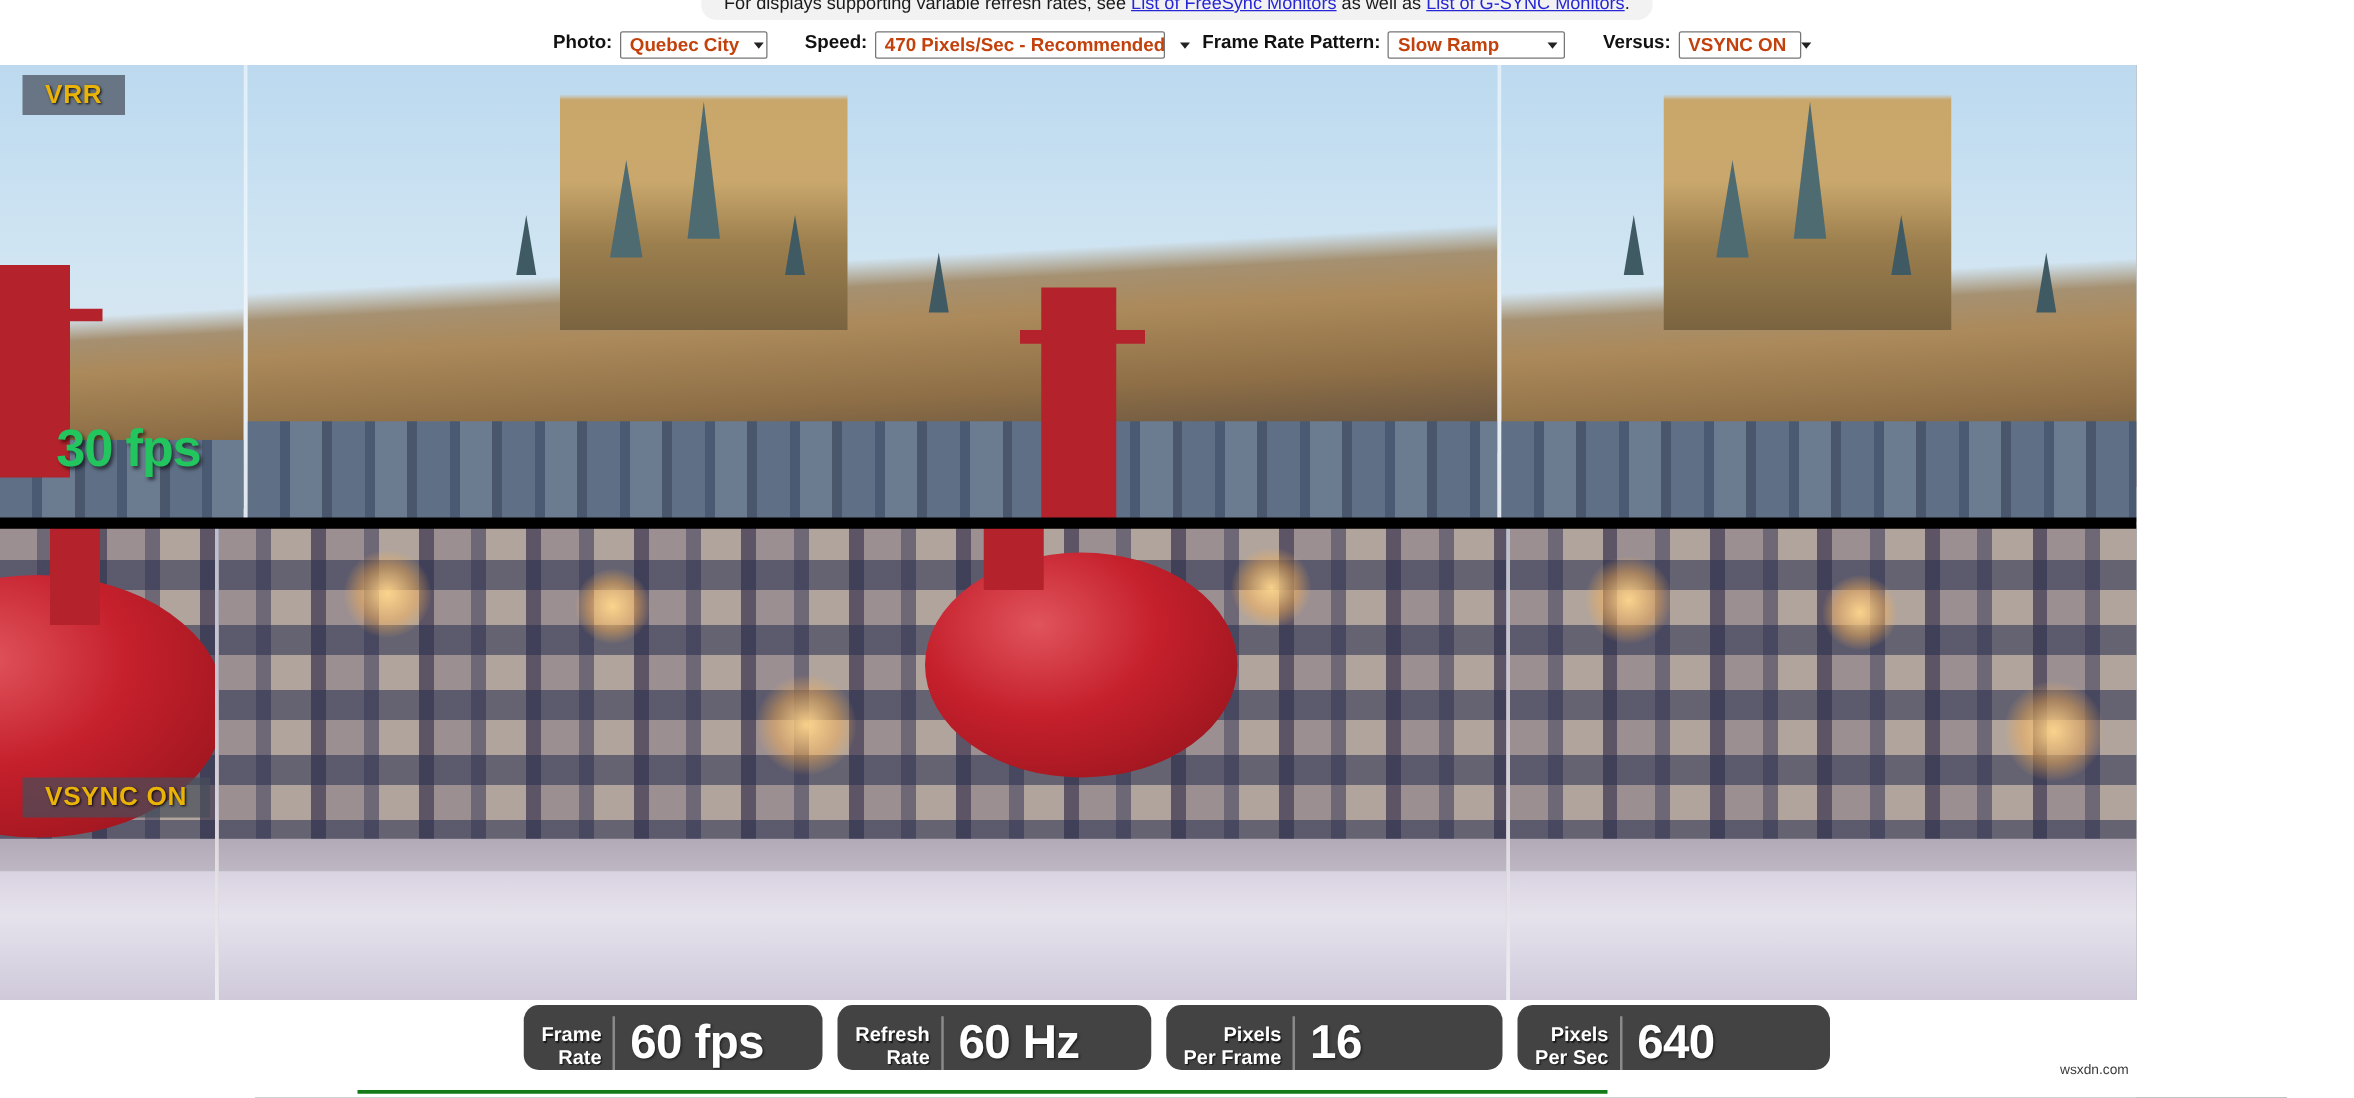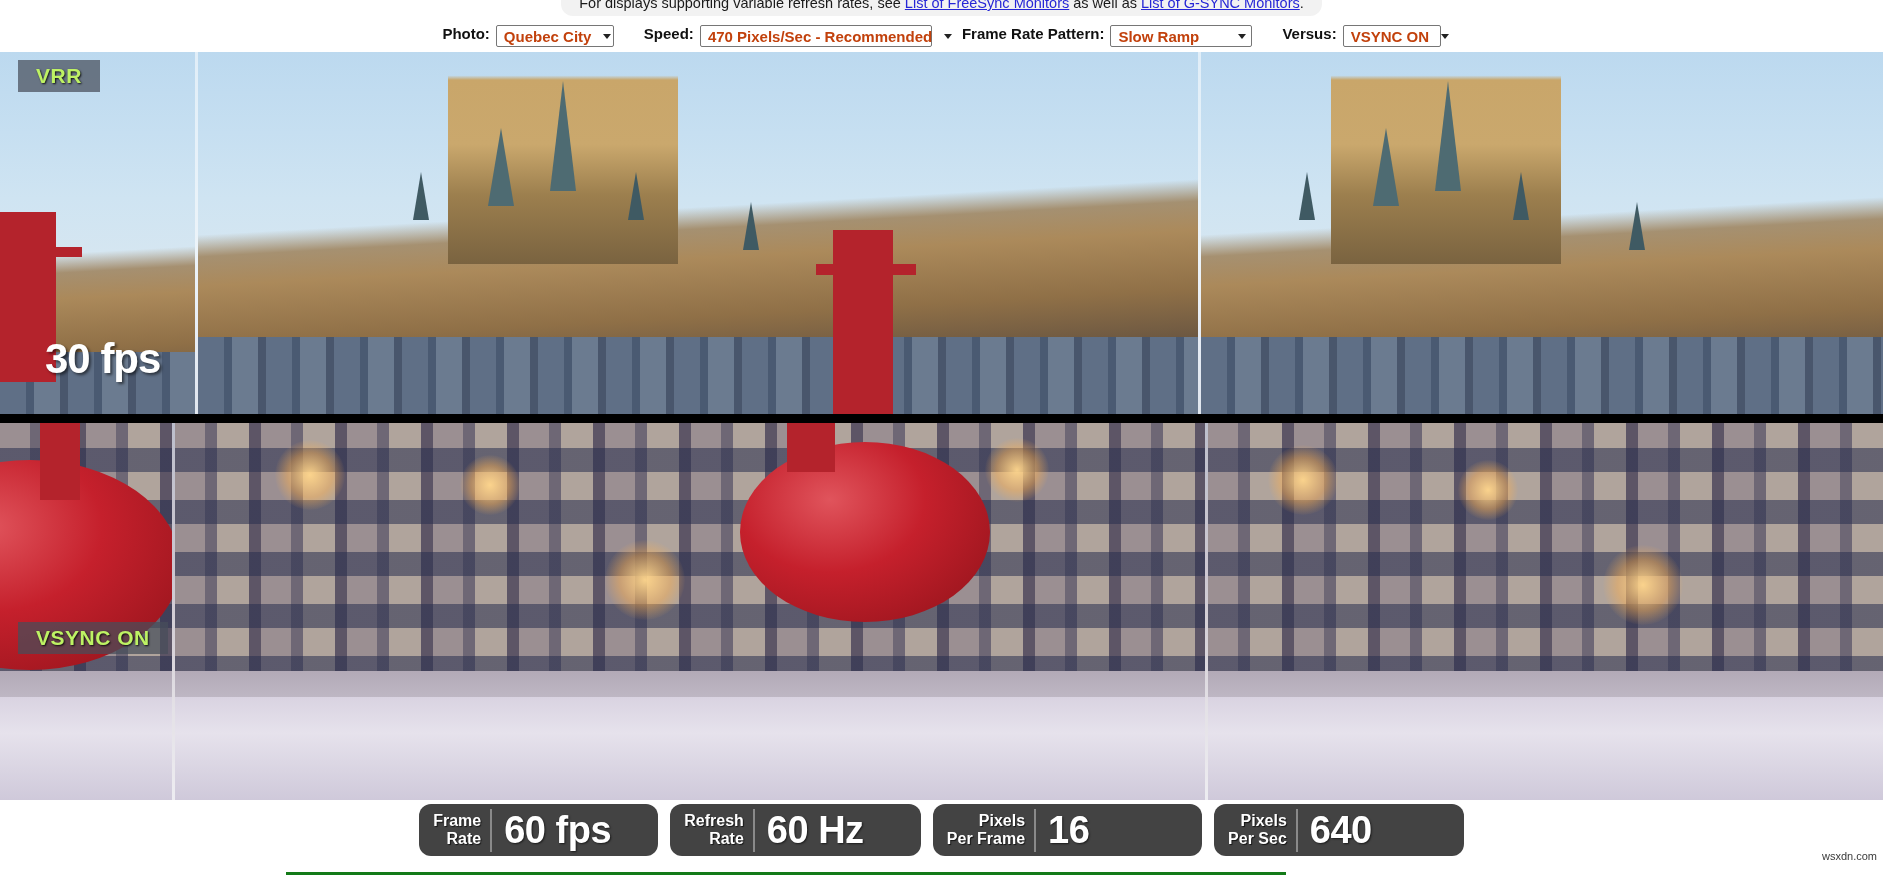--- a/index.html
+++ b/index.html
@@ -3,21 +3,21 @@
 <meta charset="utf-8">
 <style>
   html, body {
     margin: 0;
     padding: 0;
     background: #ffffff;
     font-family: "Liberation Sans", sans-serif;
   }
   #root {
     position: relative;
-    width: 1883px;
+    width: 1709px;
     height: 878px;
     overflow: hidden;
     background: #ffffff;
   }
 
   
   .notice-wrap {
     position: absolute;
     left: 0; top: 0;
     width: 1883px;
@@ -245,56 +245,56 @@
   .tower {
     position: absolute;
     background: #b4232c;
   }
 
   
   .tag {
     position: absolute;
     z-index: 10;
     font-weight: bold;
-    color: #bef264;
+    color: #eab308;
     text-shadow: 1px 1px 2px rgba(0,0,0,0.85);
     background: rgba(70,78,90,0.72);
     padding: 4px 18px;
     font-size: 21px;
     letter-spacing: 0.5px;
   }
   .tag.vrr { left: 18px; top: 8px; }
   .tag.vsync { left: 18px; top: 570px; }
   .fps-tag {
     position: absolute;
     z-index: 10;
     left: 45px;
     top: 283px;
     font-size: 42px;
     font-weight: bold;
-    color: #ffffff;
+    color: #22c55e;
     text-shadow: 2px 2px 3px rgba(0,0,0,0.55);
     letter-spacing: -1px;
   }
 
   
   .readouts {
     position: absolute;
     left: 0; top: 802px;
     width: 1883px;
     height: 56px;
     display: flex;
     align-items: center;
     justify-content: center;
     gap: 12px;
     z-index: 20;
   }
   .badge {
     display: flex;
-    align-items: center;
+    align-items: flex-end;
     height: 52px;
     background: #434343;
     border-radius: 12px;
     overflow: hidden;
   }
   .badge-label {
     display: flex;
     flex-direction: column;
     justify-content: center;
     align-items: flex-end;

